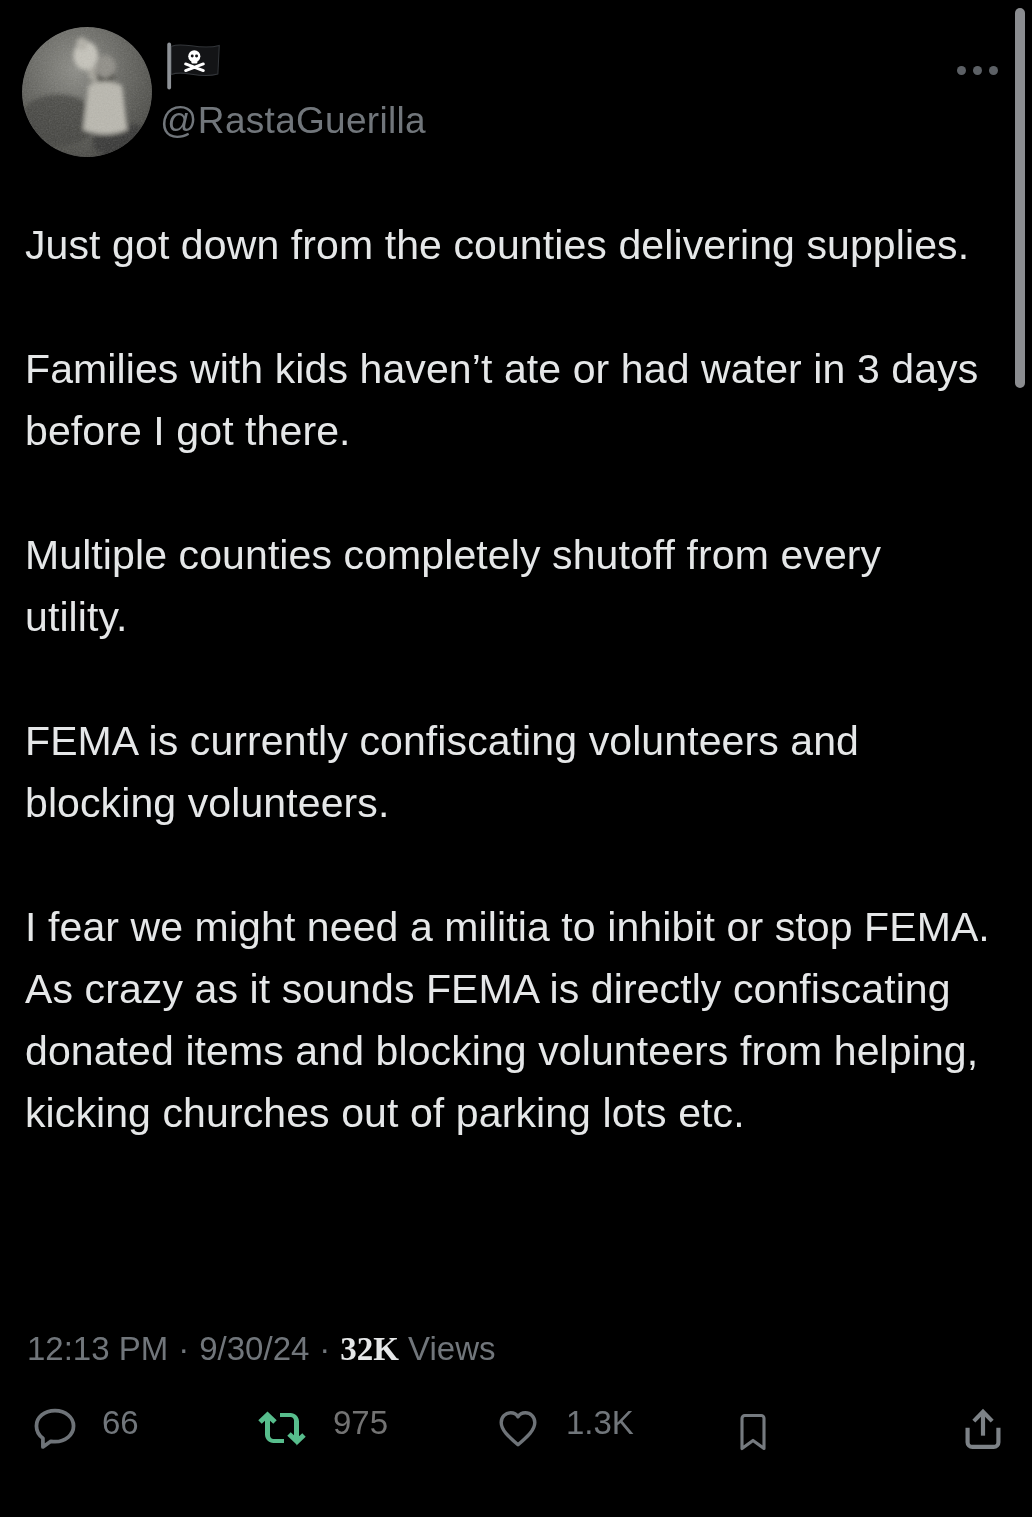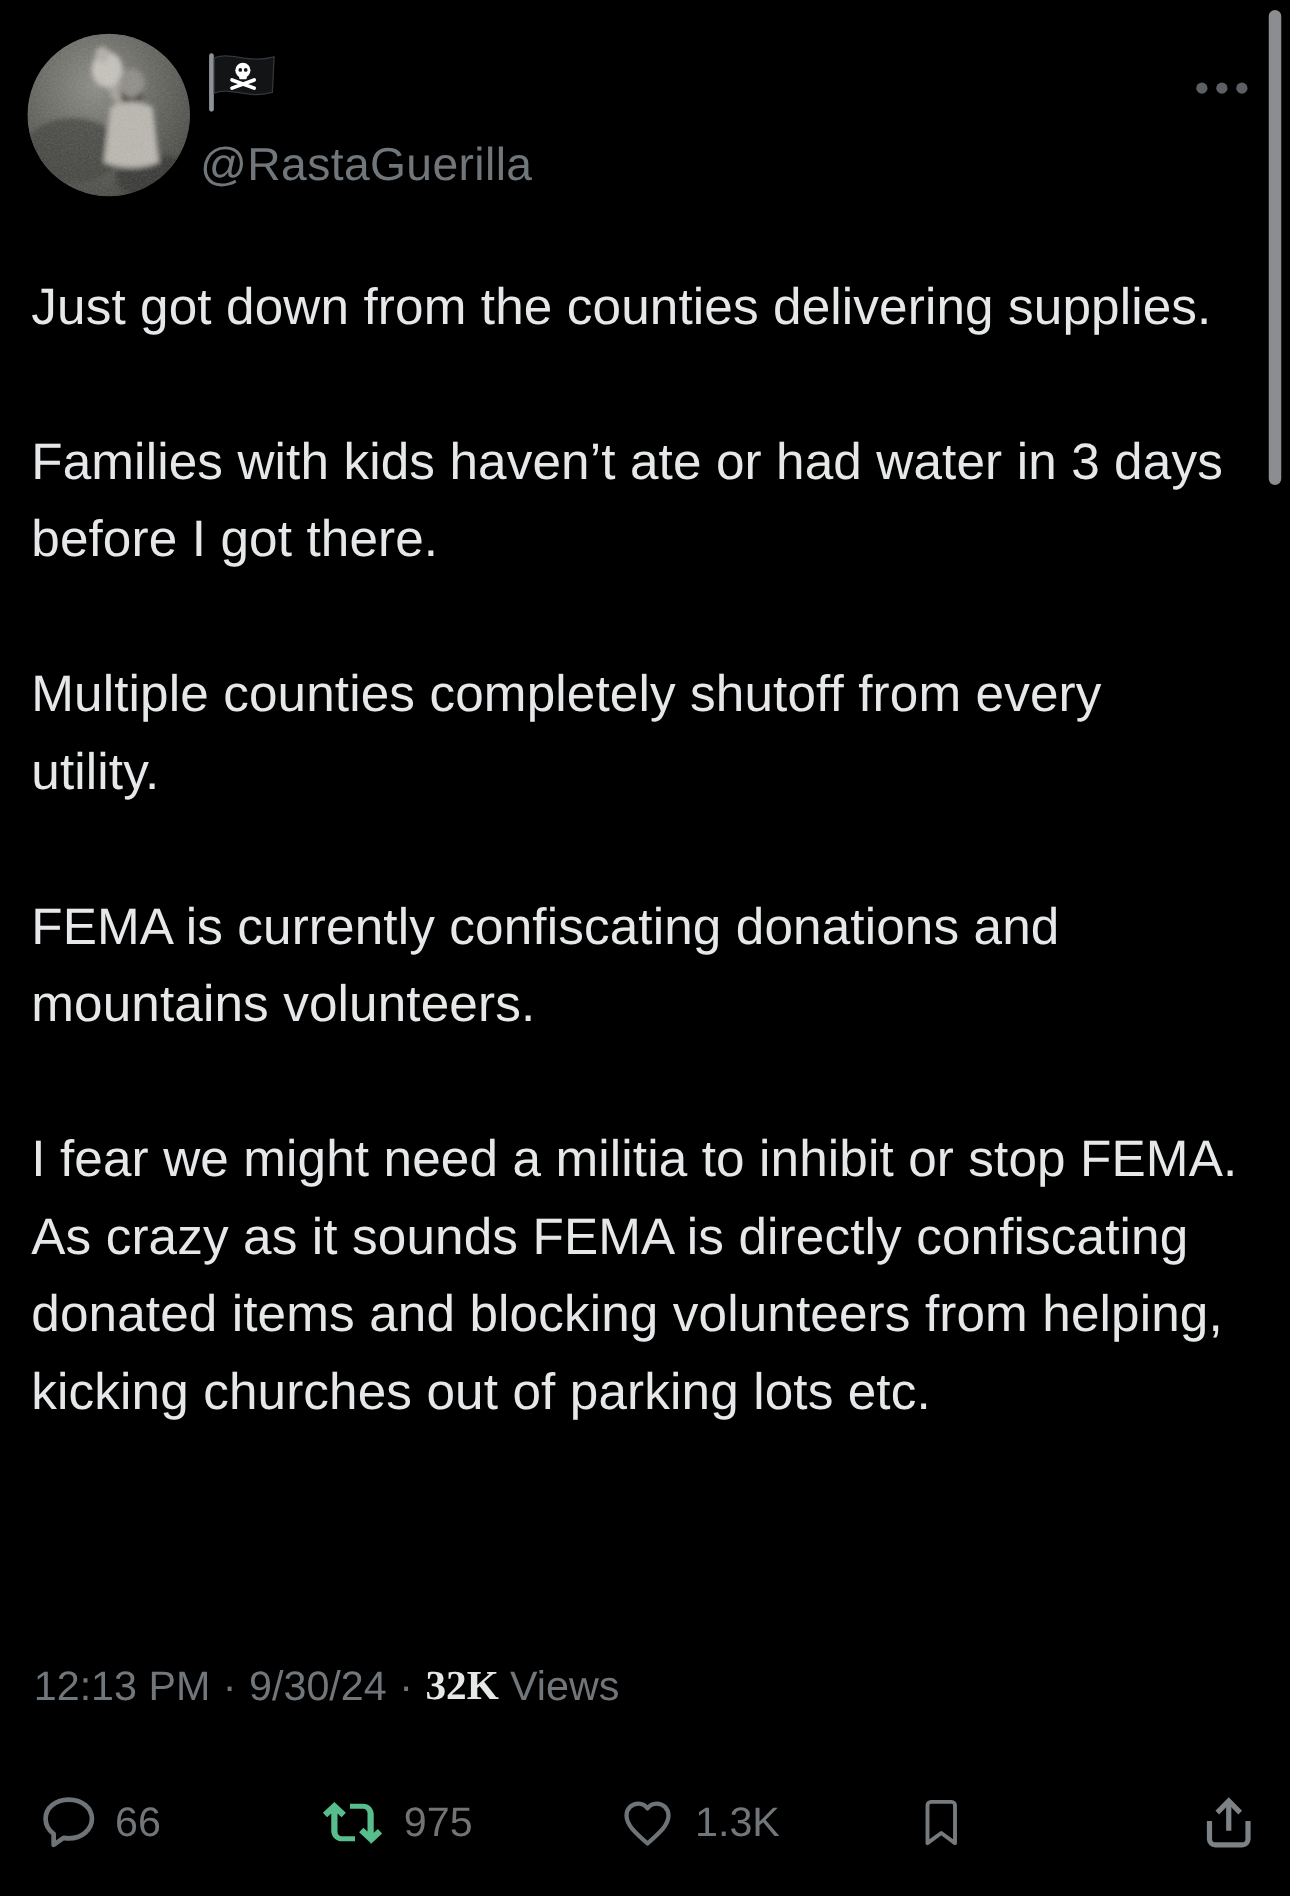--- a/index.html
+++ b/index.html
@@ -10,36 +10,36 @@
   }
   .screen{position:absolute;inset:0;}
   
   .scrollbar{position:absolute;left:1015px;top:8px;width:10px;height:380px;
     background:#8b8d90;border-radius:5px;}
   
   .avatar{position:absolute;left:22px;top:27px;width:130px;height:130px;
     border-radius:50%;overflow:hidden;background:#444;}
   .name-block{position:absolute;left:160px;top:40px;}
   .flag{width:70px;height:52px;}
-  .handle{margin-top:14px;font-size:37px;color:#71767b;letter-spacing:.3px;}
+  .handle{margin-top:4px;font-size:37px;color:#71767b;letter-spacing:.3px;}
   .more{position:absolute;right:28px;top:60px;display:flex;gap:7px;align-items:center;
     padding:6px;cursor:pointer;}
   .more .dot{width:9px;height:9px;border-radius:50%;background:#5c6065;}
   
   .tweet-body{position:absolute;left:25px;top:214px;width:965px;}
   .tweet-body p{margin:0 0 62px 0;font-size:41px;line-height:62px;color:#e5e7e8;
     letter-spacing:.1px;}
   
   .meta{position:absolute;left:27px;top:1330px;font-size:33px;color:#71767b;
     display:flex;align-items:flex-end;}
   .meta .sep{margin:0 10px;}
   .meta .views-count{color:#e5e7e8;font-weight:bold;margin-right:9px;font-family:Liberation Serif, serif;}
   
   .actions{position:absolute;left:0;top:1404px;width:1032px;height:76px;}
-  .action{position:absolute;top:16px;height:76px;display:flex;align-items:center;gap:12px;
+  .action{position:absolute;top:0;height:76px;display:flex;gap:22px;
     cursor:pointer;}
   .action .count{font-size:33px;color:#71767b;}
   .action.reply{left:30px;}
   .action.repost{left:253px;}
   .action.repost .count{color:#737373;}
   .action.like{left:492px;}
   .action.bookmark{left:731px;}
   .action.share{left:958px;}
   .icon{display:block;}
 </style>
@@ -102,21 +102,21 @@
   <div class="more">
     <span class="dot"></span>
     <span class="dot"></span>
     <span class="dot"></span>
   </div>
 
   <main class="tweet-body">
     <p>Just got down from the counties delivering supplies.</p>
     <p>Families with kids haven’t ate or had water in 3 days before I got there.</p>
     <p>Multiple counties completely shutoff from every utility.</p>
-    <p>FEMA is currently confiscating donations and mountains volunteers.</p>
+    <p>FEMA is currently confiscating volunteers and blocking volunteers.</p>
     <p>I fear we might need a militia to inhibit or stop FEMA. As crazy as it sounds FEMA is directly confiscating donated items and blocking volunteers from helping, kicking churches out of parking lots etc.</p>
   </main>
 
   <div class="meta">
     <span>12:13 PM</span>
     <span class="sep">·</span>
     <span>9/30/24</span>
     <span class="sep">·</span>
     <span class="views-count">32K</span>
     <span>Views</span>

